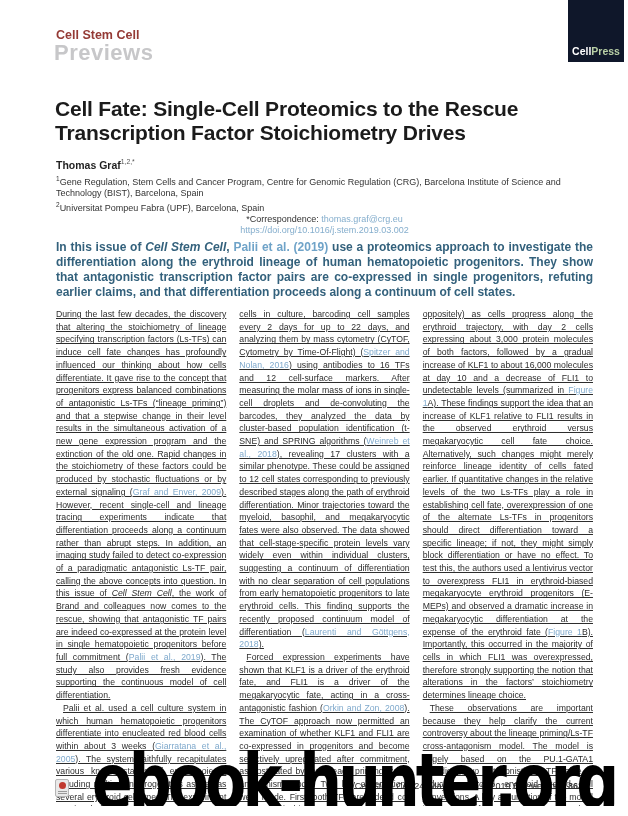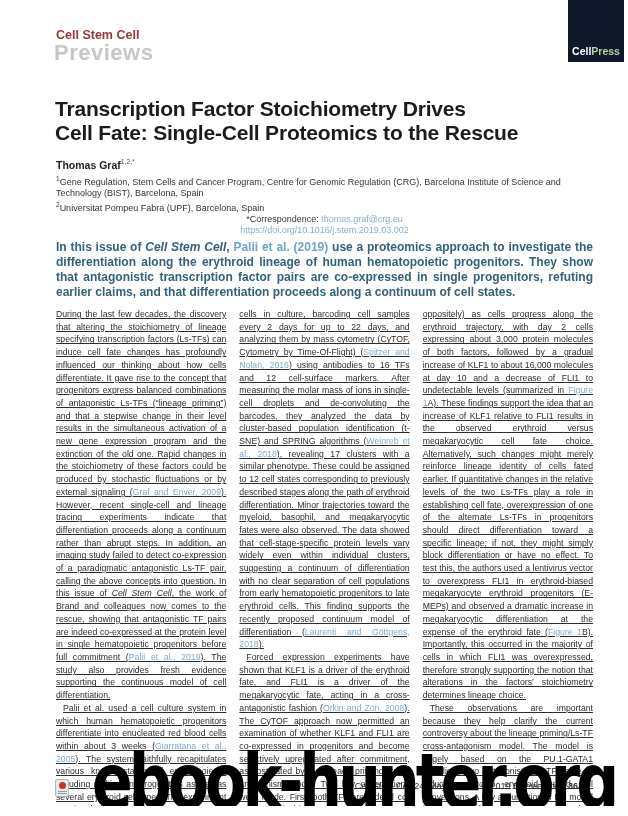--- a/index.html
+++ b/index.html
@@ -101,22 +101,22 @@
 
 <div class="page">
 
   <div class="journal-name">Cell Stem Cell</div>
   <div class="section-name">Previews</div>
   <div class="press-logo">
     <div class="logo-text"><span class="logo-cell">Cell</span><span class="logo-press">Press</span></div>
   </div>
 
   <h1 class="article-title">
+    <span style="display:block">Cell Fate: Single-Cell Proteomics to the Rescue</span>
     <span style="display:block">Transcription Factor Stoichiometry Drives</span>
-    <span style="display:block">Cell Fate: Single-Cell Proteomics to the Rescue</span>
   </h1>
 
   <div class="author-block">
     <div class="author-line"><span>Thomas Graf</span><sup>1,2,*</sup></div>
     <div class="affil-line"><sup>1</sup><span>Gene Regulation, Stem Cells and Cancer Program, Centre for Genomic Regulation (CRG), Barcelona Institute of Science and Technology (BIST), Barcelona, Spain</span></div>
     <div class="affil-line"><sup>2</sup><span>Universitat Pompeu Fabra (UPF), Barcelona, Spain</span></div>
     <div class="corr-line"><span class="corr-label">*Correspondence: </span><a class="link-plain">thomas.graf@crg.eu</a></div>
     <div class="doi-line"><a class="link-plain">https://doi.org/10.1016/j.stem.2019.03.002</a></div>
   </div>
 

